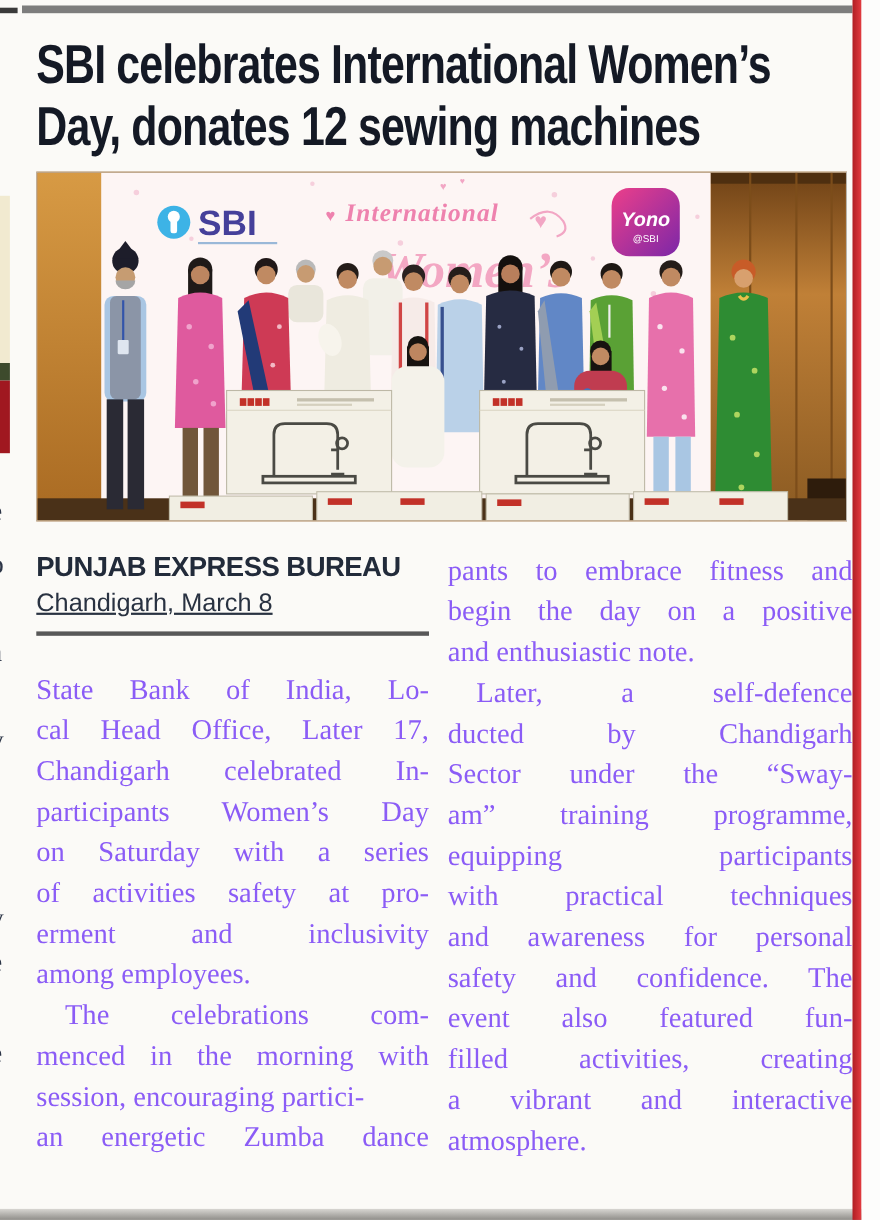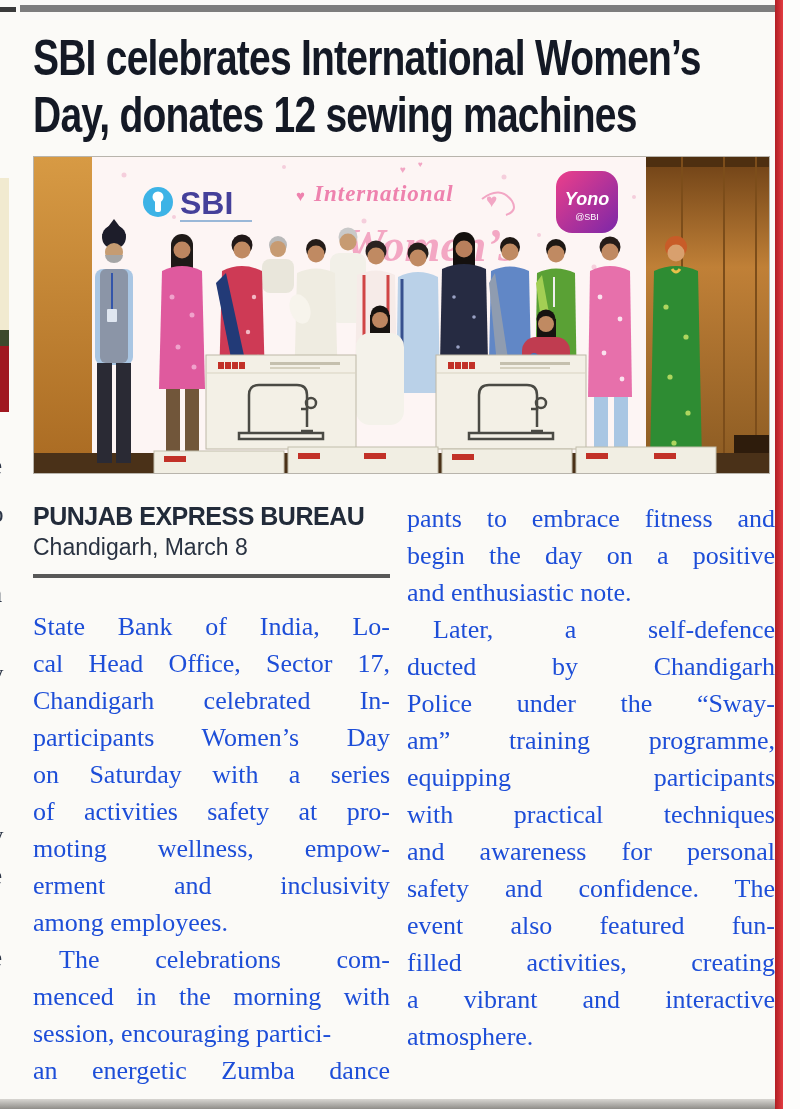--- a/index.html
+++ b/index.html
@@ -26,25 +26,25 @@
   .headline{margin-top:30px;}
   .hline{transform:scaleX(.78);transform-origin:0 50%;white-space:nowrap;
     font:700 50px "Liberation Sans",sans-serif;letter-spacing:-1px;line-height:57px;color:#141925;}
   .photo{margin-top:12px;width:737px;height:318px;border:1px solid #b8b4ac;box-sizing:border-box;
     background:#c88035;}
   .photo svg{display:block;}
   .columns{display:flex;margin-top:26px;justify-content:flex-end;}
   .col-left{width:357px;margin-right:17px;flex:none;}
   .col-right{width:368px;flex:none;}
   .bureau{font:700 25px "Liberation Sans",sans-serif;letter-spacing:-.5px;line-height:33px;color:#222b3a;}
-  .dateline{font:500 23px "Liberation Sans",sans-serif;line-height:29px;color:#293241;}
+  .dateline{font:500 23px "Liberation Sans",sans-serif;line-height:29px;color:#293241;text-decoration:underline;}
   .byline-rule{margin-top:12px;height:4px;background:#585858;width:100%;}
   .byline-block{margin-bottom:30px;}
   .para{margin:0;}
-  .jline{font-size:26px;line-height:37px;color:#1d4ed8;text-align:justify;text-align-last:justify;
+  .jline{font-size:26px;line-height:37px;color:#8b5cf6;text-align:justify;text-align-last:justify;
     white-space:normal;}
   .jline.flush{text-align-last:left;}
   .jline.indent{text-indent:26px;}
 </style>
 </head>
 <body>
 
 <div class="top-rule"></div>
 <div class="top-rule-frag"></div>
 <div class="right-white"></div>
@@ -329,26 +329,25 @@
   <div class="columns">
     <div class="col-left">
       <div class="byline-block">
         <div class="bureau">PUNJAB EXPRESS BUREAU</div>
         <div class="dateline">Chandigarh, March 8</div>
         <div class="byline-rule"></div>
       </div>
       <div>
           <div class="para">
             <div class="jline">State Bank of India, Lo-</div>
-            <div class="jline">cal Head Office, Sector 17,</div>
+            <div class="jline">cal Head Office, Later 17,</div>
             <div class="jline">Chandigarh celebrated In-</div>
             <div class="jline">participants Women’s Day</div>
             <div class="jline">on Saturday with a series</div>
             <div class="jline">of activities safety at pro-</div>
-            <div class="jline">moting wellness, empow-</div>
             <div class="jline">erment and inclusivity</div>
             <div class="jline flush">among employees.</div>
           </div>
           <div class="para">
             <div class="jline indent">The celebrations com-</div>
             <div class="jline">menced in the morning with</div>
             <div class="jline flush">session, encouraging partici-</div>
             <div class="jline">an energetic Zumba dance</div>
           </div>
         </div>
@@ -356,21 +355,21 @@
     <div class="col-right">
       <div>
           <div class="para">
             <div class="jline">pants to embrace fitness and</div>
             <div class="jline">begin the day on a positive</div>
             <div class="jline flush">and enthusiastic note.</div>
           </div>
           <div class="para">
             <div class="jline indent">Later, a self-defence</div>
             <div class="jline">ducted by Chandigarh</div>
-            <div class="jline">Police under the “Sway-</div>
+            <div class="jline">Sector under the “Sway-</div>
             <div class="jline">am” training programme,</div>
             <div class="jline">equipping participants</div>
             <div class="jline">with practical techniques</div>
             <div class="jline">and awareness for personal</div>
             <div class="jline">safety and confidence. The</div>
             <div class="jline">event also featured fun-</div>
             <div class="jline">filled activities, creating</div>
             <div class="jline">a vibrant and interactive</div>
             <div class="jline flush">atmosphere.</div>
           </div>

